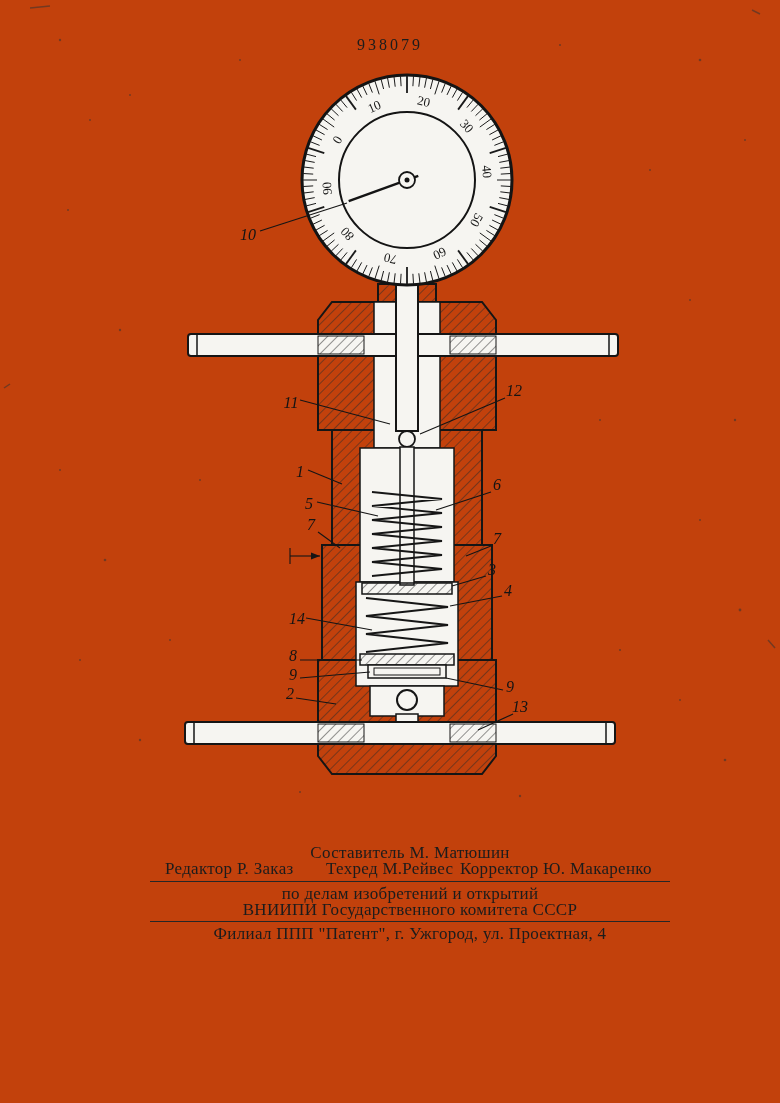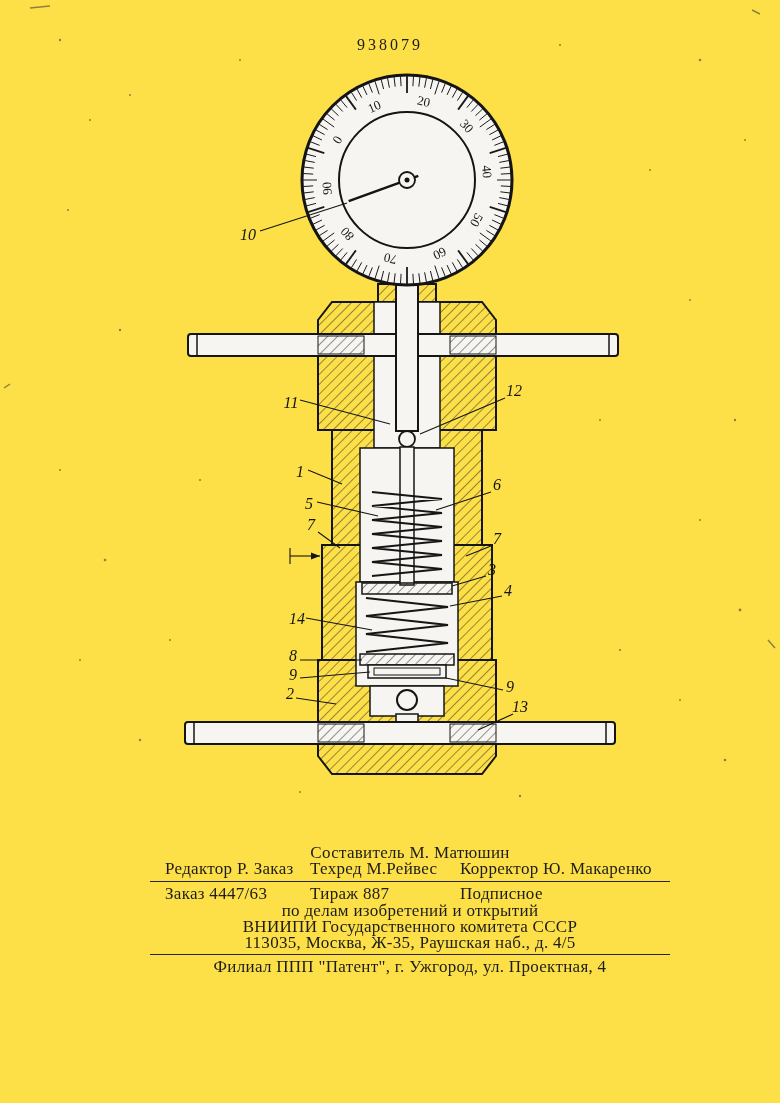--- a/index.html
+++ b/index.html
@@ -1,30 +1,30 @@
 <!DOCTYPE html>
 <html><head>
 <meta charset="utf-8">
 <style>
   html,body{margin:0;padding:0;background:#dfdedb;}
-  .page{position:relative;width:780px;height:1103px;margin:0 auto;background:#fde047;
+  .page{position:relative;width:780px;height:1103px;margin:0 auto;background:#c2410c;
         overflow:hidden;font-family:"Liberation Serif","DejaVu Serif",serif;color:#1c1c1c;}
   .patent-number{position:absolute;top:36px;left:0;width:100%;text-align:center;
         font-size:16px;letter-spacing:3px;}
   svg.drawing{position:absolute;top:0;left:0;}
   .dial-num{font-family:"Liberation Serif","DejaVu Serif",serif;font-size:13px;fill:#161616;}
   .callout{font-family:"Liberation Serif","DejaVu Serif",serif;font-style:italic;
         font-size:16px;fill:#141414;}
   .imprint{position:absolute;top:845px;left:150px;width:520px;font-size:17px;
         line-height:16px;letter-spacing:.3px;}
   .imp-line{height:16px;}
   .center{text-align:center;}
   .imp-row{position:relative;height:17px;}
   .imp-row .ed{position:absolute;left:15px;white-space:nowrap;}
-  .imp-row .te{position:absolute;left:160px;white-space:nowrap;text-align:center;}
+  .imp-row .te{position:absolute;left:176px;white-space:nowrap;text-align:center;}
   .imp-row .co{position:absolute;left:310px;white-space:nowrap;}
   .rule{border-top:1.6px solid #262626;margin:3px 0 4px 0;}
 </style>
 </head>
 <body>
 
 <div class="page">
 
   <div class="patent-number">938079</div>
 
@@ -285,25 +285,19 @@
   </svg>
 
   <div class="imprint">
     <div class="imp-line center">Составитель М. Матюшин</div>
     <div class="imp-row">
       <span class="ed">Редактор Р. Заказ</span>
       <span class="te">Техред М.Рейвес</span>
       <span class="co">Корректор Ю. Макаренко</span>
     </div>
     <div class="rule"></div>
-    <div class="imp-row">
-      <span class="ed">Заказ 4447/63</span>
-      <span class="te">Тираж 887</span>
-      <span class="co">Подписное</span>
-    </div>
     <div class="imp-line center">по делам изобретений и открытий</div>
     <div class="imp-line center">ВНИИПИ Государственного комитета СССР</div>
-    <div class="imp-line center">113035, Москва, Ж-35, Раушская наб., д. 4/5</div>
     <div class="rule"></div>
     <div class="imp-line center">Филиал ППП "Патент", г. Ужгород, ул. Проектная, 4</div>
   </div>
 
 </div>
 
 </body></html>

